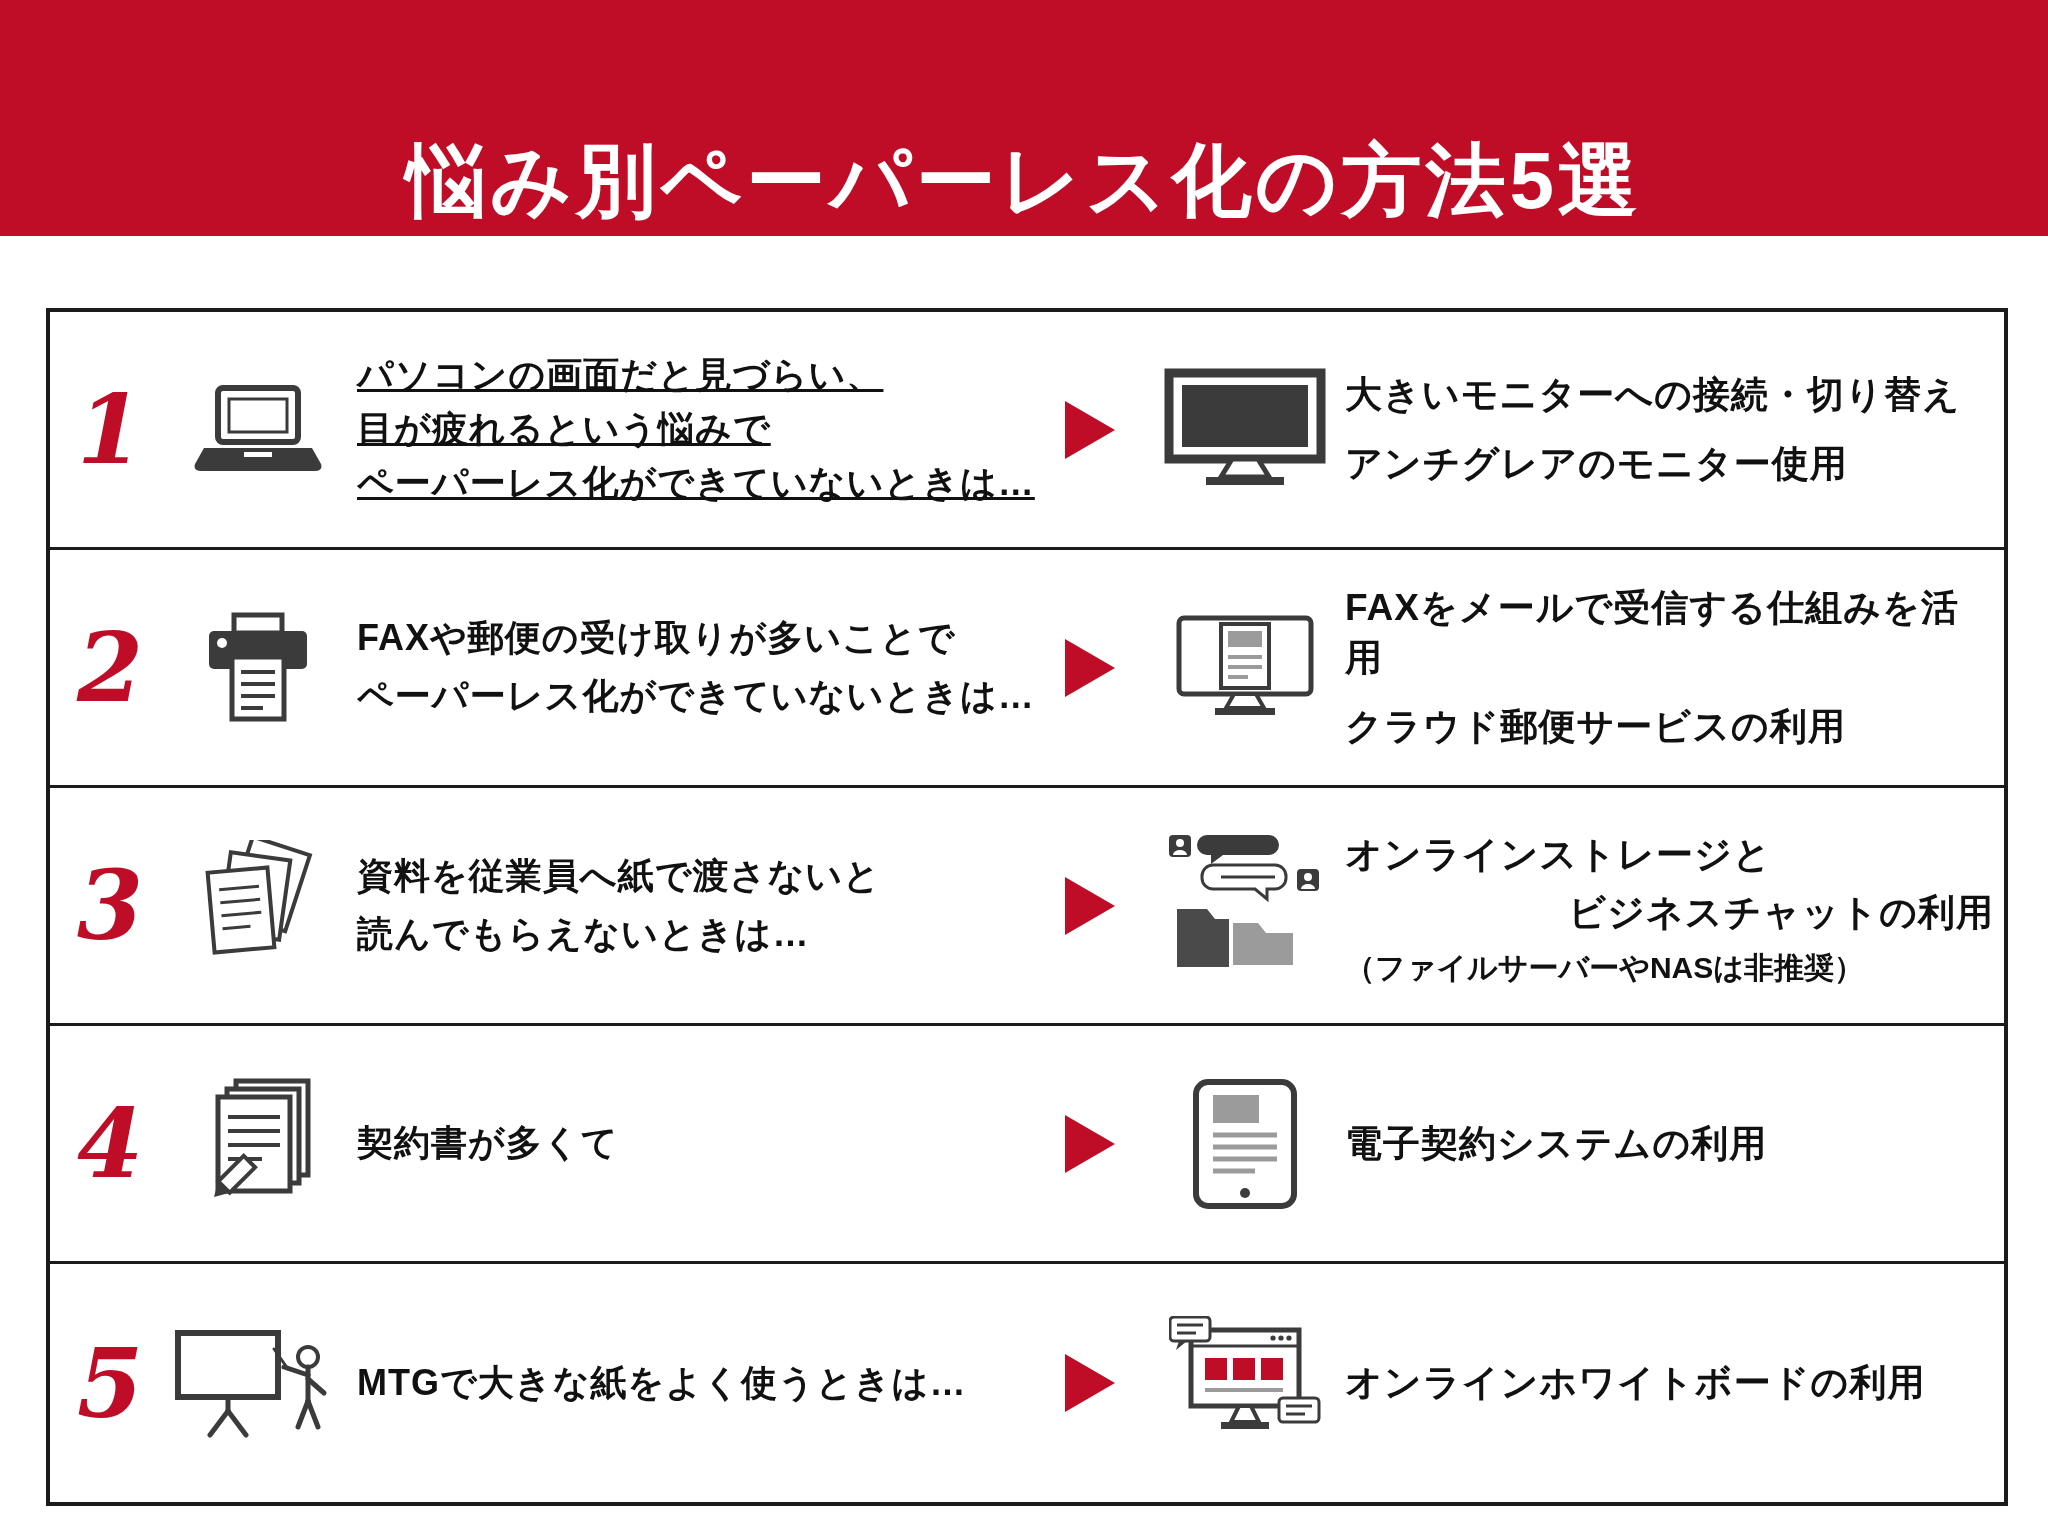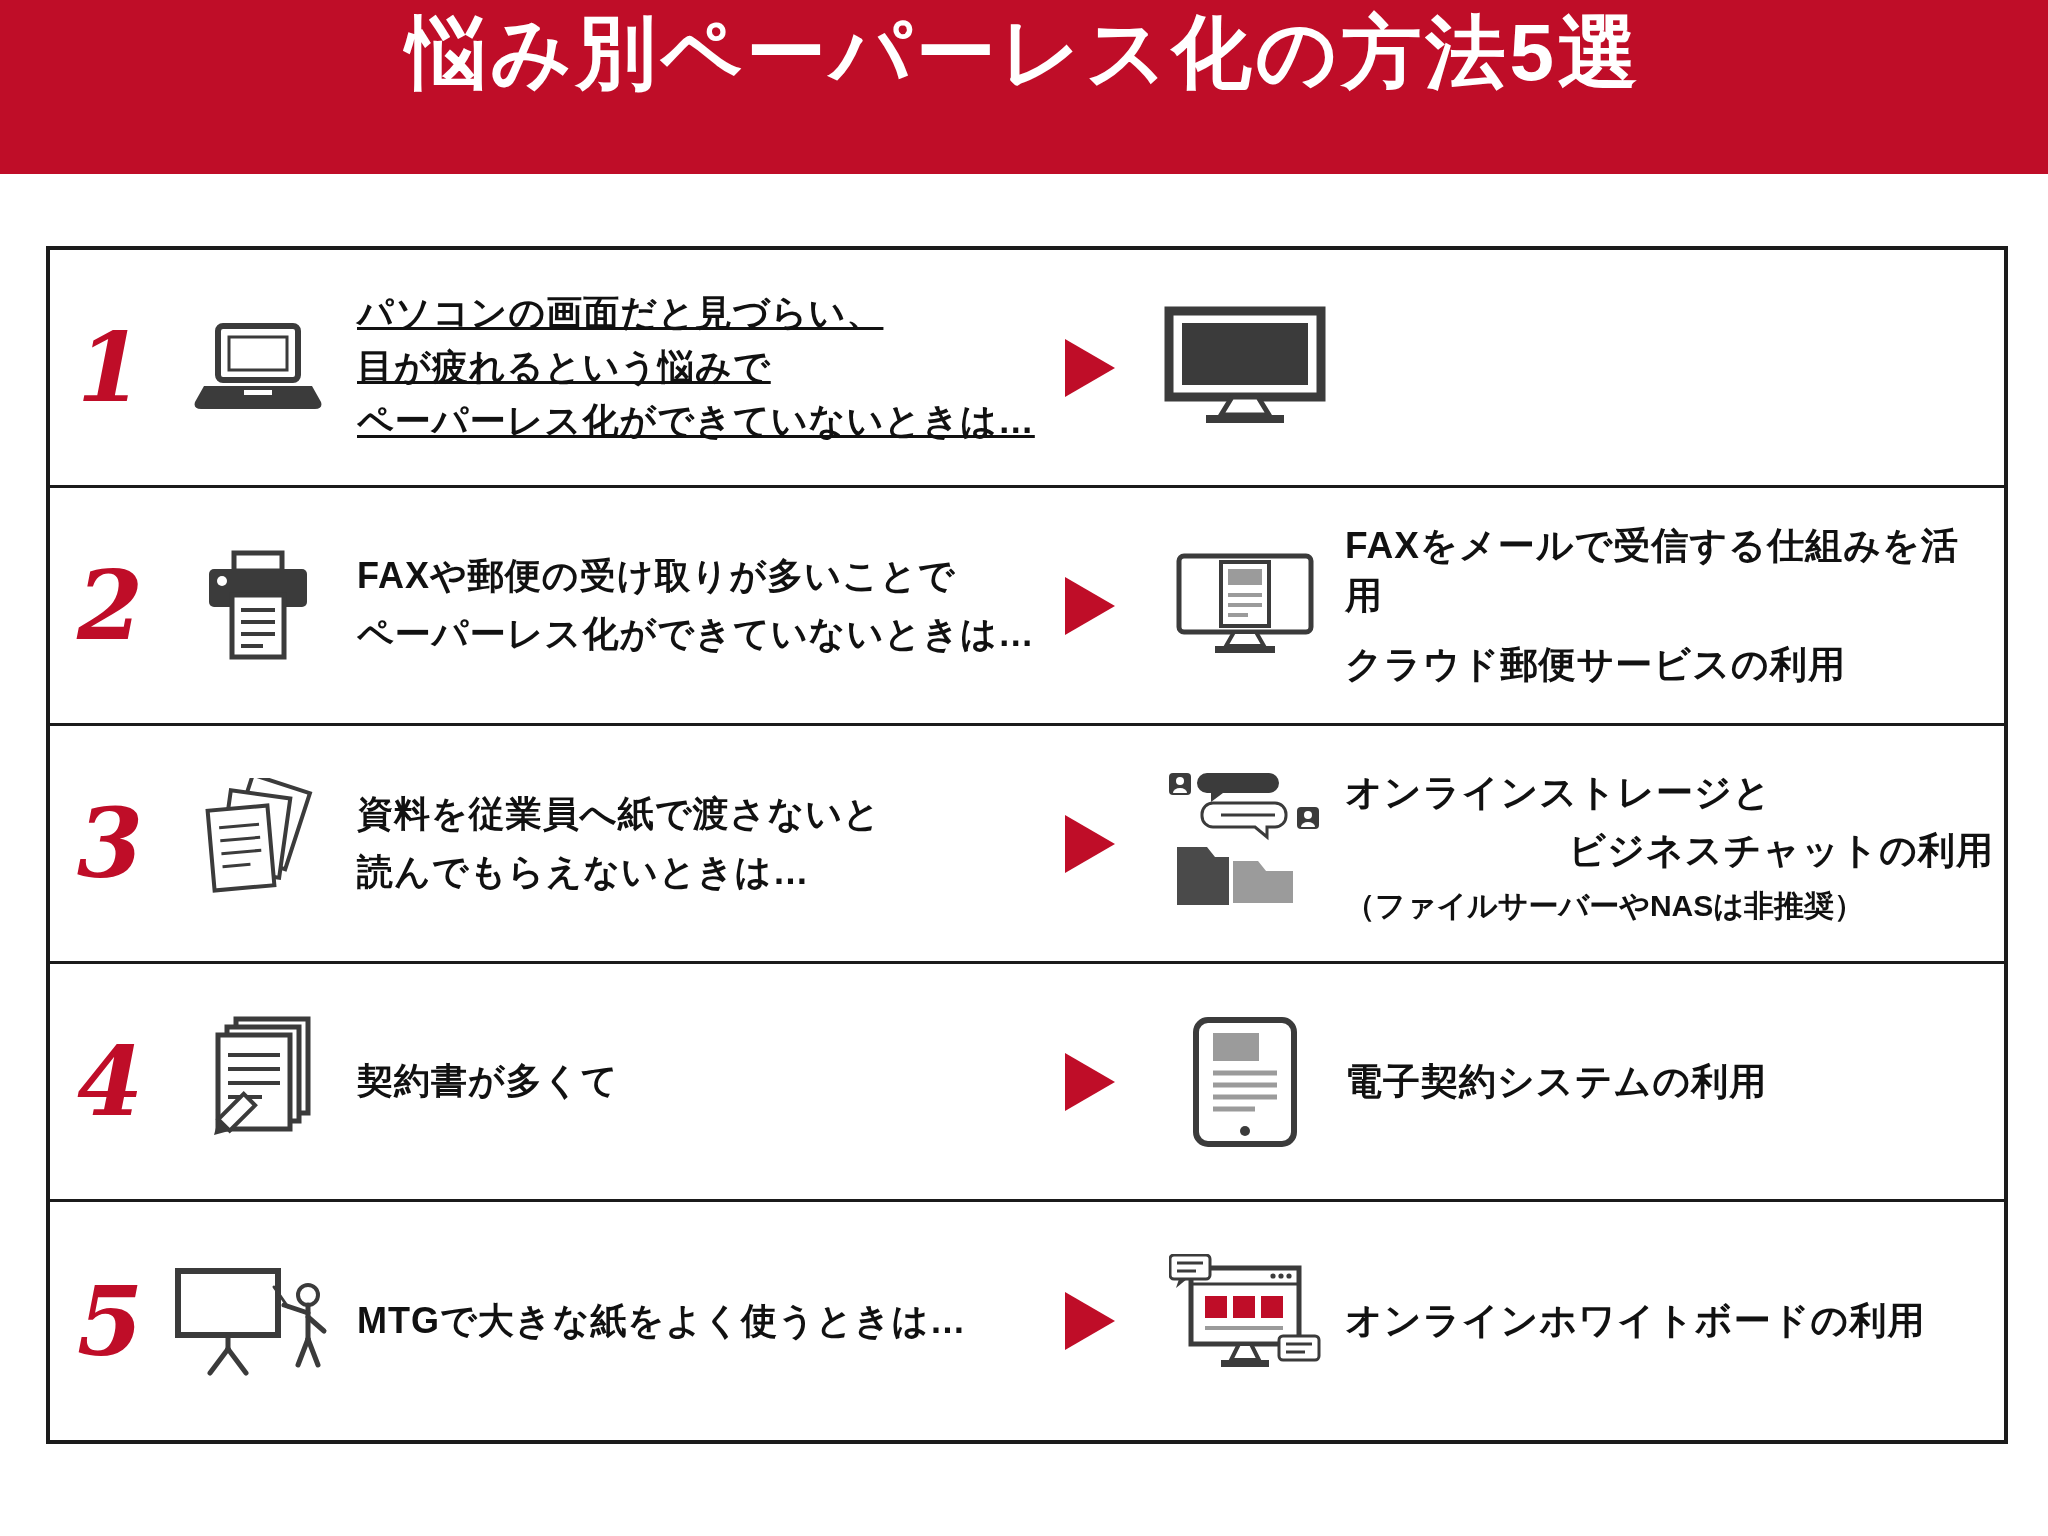--- a/index.html
+++ b/index.html
@@ -1,22 +1,22 @@
 <!DOCTYPE html>
 <html style="--accent: #bf0d28; --icon: #3b3b3b; --icon-gray: #9b9b9b; --border: #1b1b1b; --text: #111111;"><head>
 <meta charset="utf-8">
 <style>
   * { box-sizing: border-box; margin: 0; padding: 0; }
   html, body { width: 2048px; height: 1536px; background: #ffffff; overflow: hidden; }
   body { font-family: "Liberation Sans", sans-serif; color: #111111; }
 
   .header {
-    width: 100%; height: 174px;
+    width: 100%; height: 236px;
     background: var(--accent, #bf0d28);
-    display: flex; align-items: flex-start; justify-content: center;
+    display: flex; align-items: flex-end; justify-content: center;
   }
   .header-title {
     color: #ffffff; font-size: 80px; font-weight: 700; letter-spacing: 4px;
   }
 
   .table {
     margin: 72px 40px 0 46px;
     border: 4px solid var(--border, #1b1b1b);
     background: #ffffff;
   }
@@ -81,20 +81,24 @@
           <polygon points="0,0 50,29 0,58" style="fill:var(--accent,#bf0d28)"></polygon>
         </svg>
     </div>
     <div class="cell sicon">
       <svg width="162" height="124" viewBox="0 0 162 124">
         <rect x="5" y="5" width="152" height="86" fill="#ffffff" stroke="#3b3b3b" stroke-width="9"></rect>
         <rect x="18" y="17" width="126" height="62" fill="#3b3b3b"></rect>
         <path d="M68 91 l-11 18 h48 l-11 -18 z" fill="#ffffff" stroke="#3b3b3b" stroke-width="5"></path>
         <rect x="42" y="109" width="78" height="8" fill="#3b3b3b"></rect>
       </svg>
+    </div>
+    <div class="cell stext spaced">
+      <div class="line">大きいモニターへの接続・切り替え</div>
+      <div class="line">アンチグレアのモニター使用</div>
     </div>
   </div>
 
   <div class="row">
     <div class="cell num">2</div>
     <div class="cell picon">
       <svg width="106" height="112" viewBox="0 0 106 112">
         <rect x="29" y="3" width="48" height="18" fill="#ffffff" stroke="#3b3b3b" stroke-width="5"></rect>
         <rect x="4" y="19" width="98" height="38" rx="5" fill="#3b3b3b"></rect>
         <circle cx="17" cy="31" r="5" fill="#ffffff"></circle>

